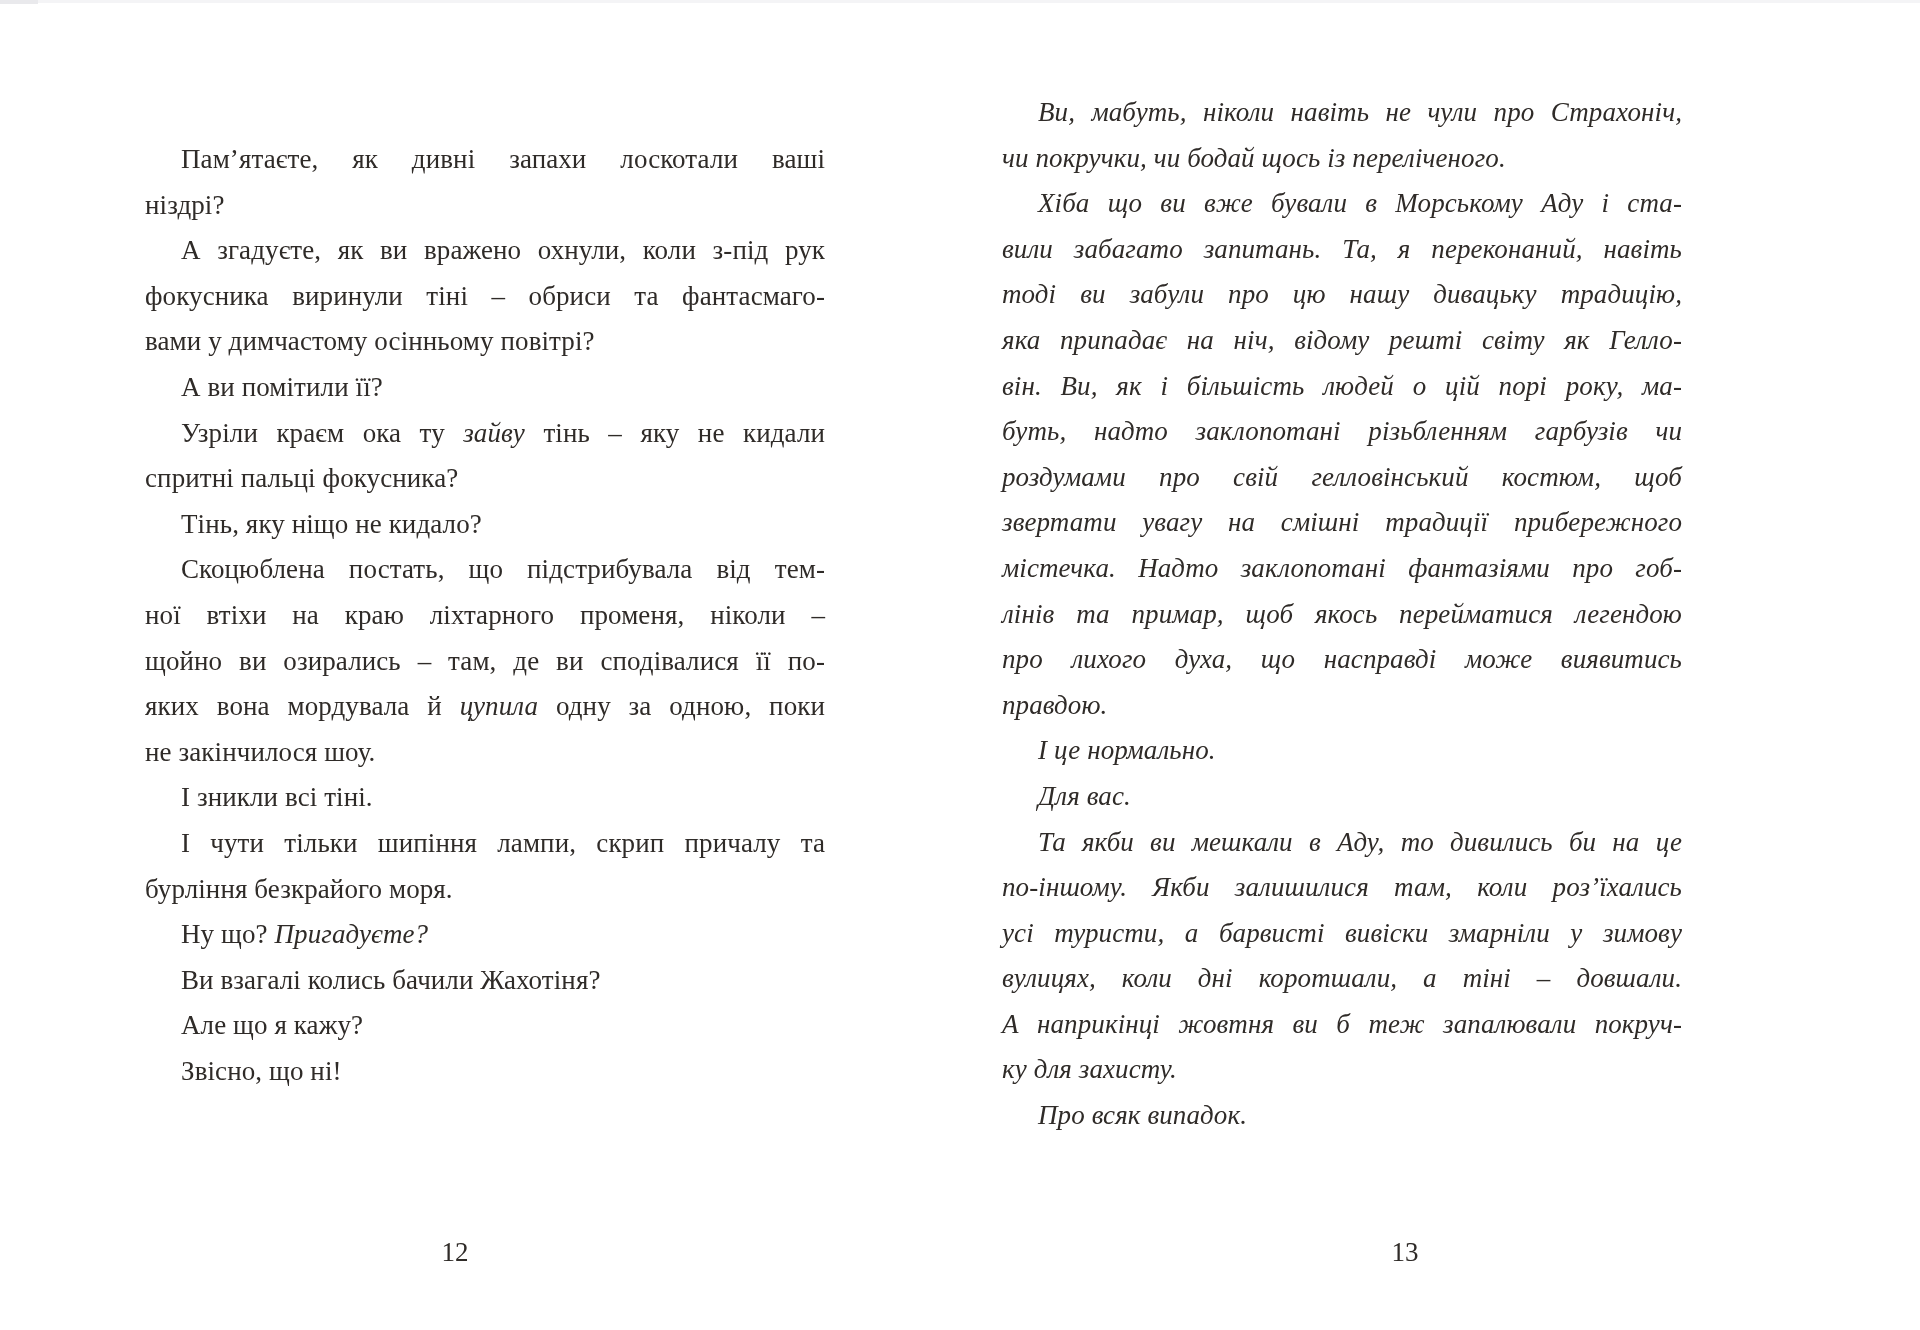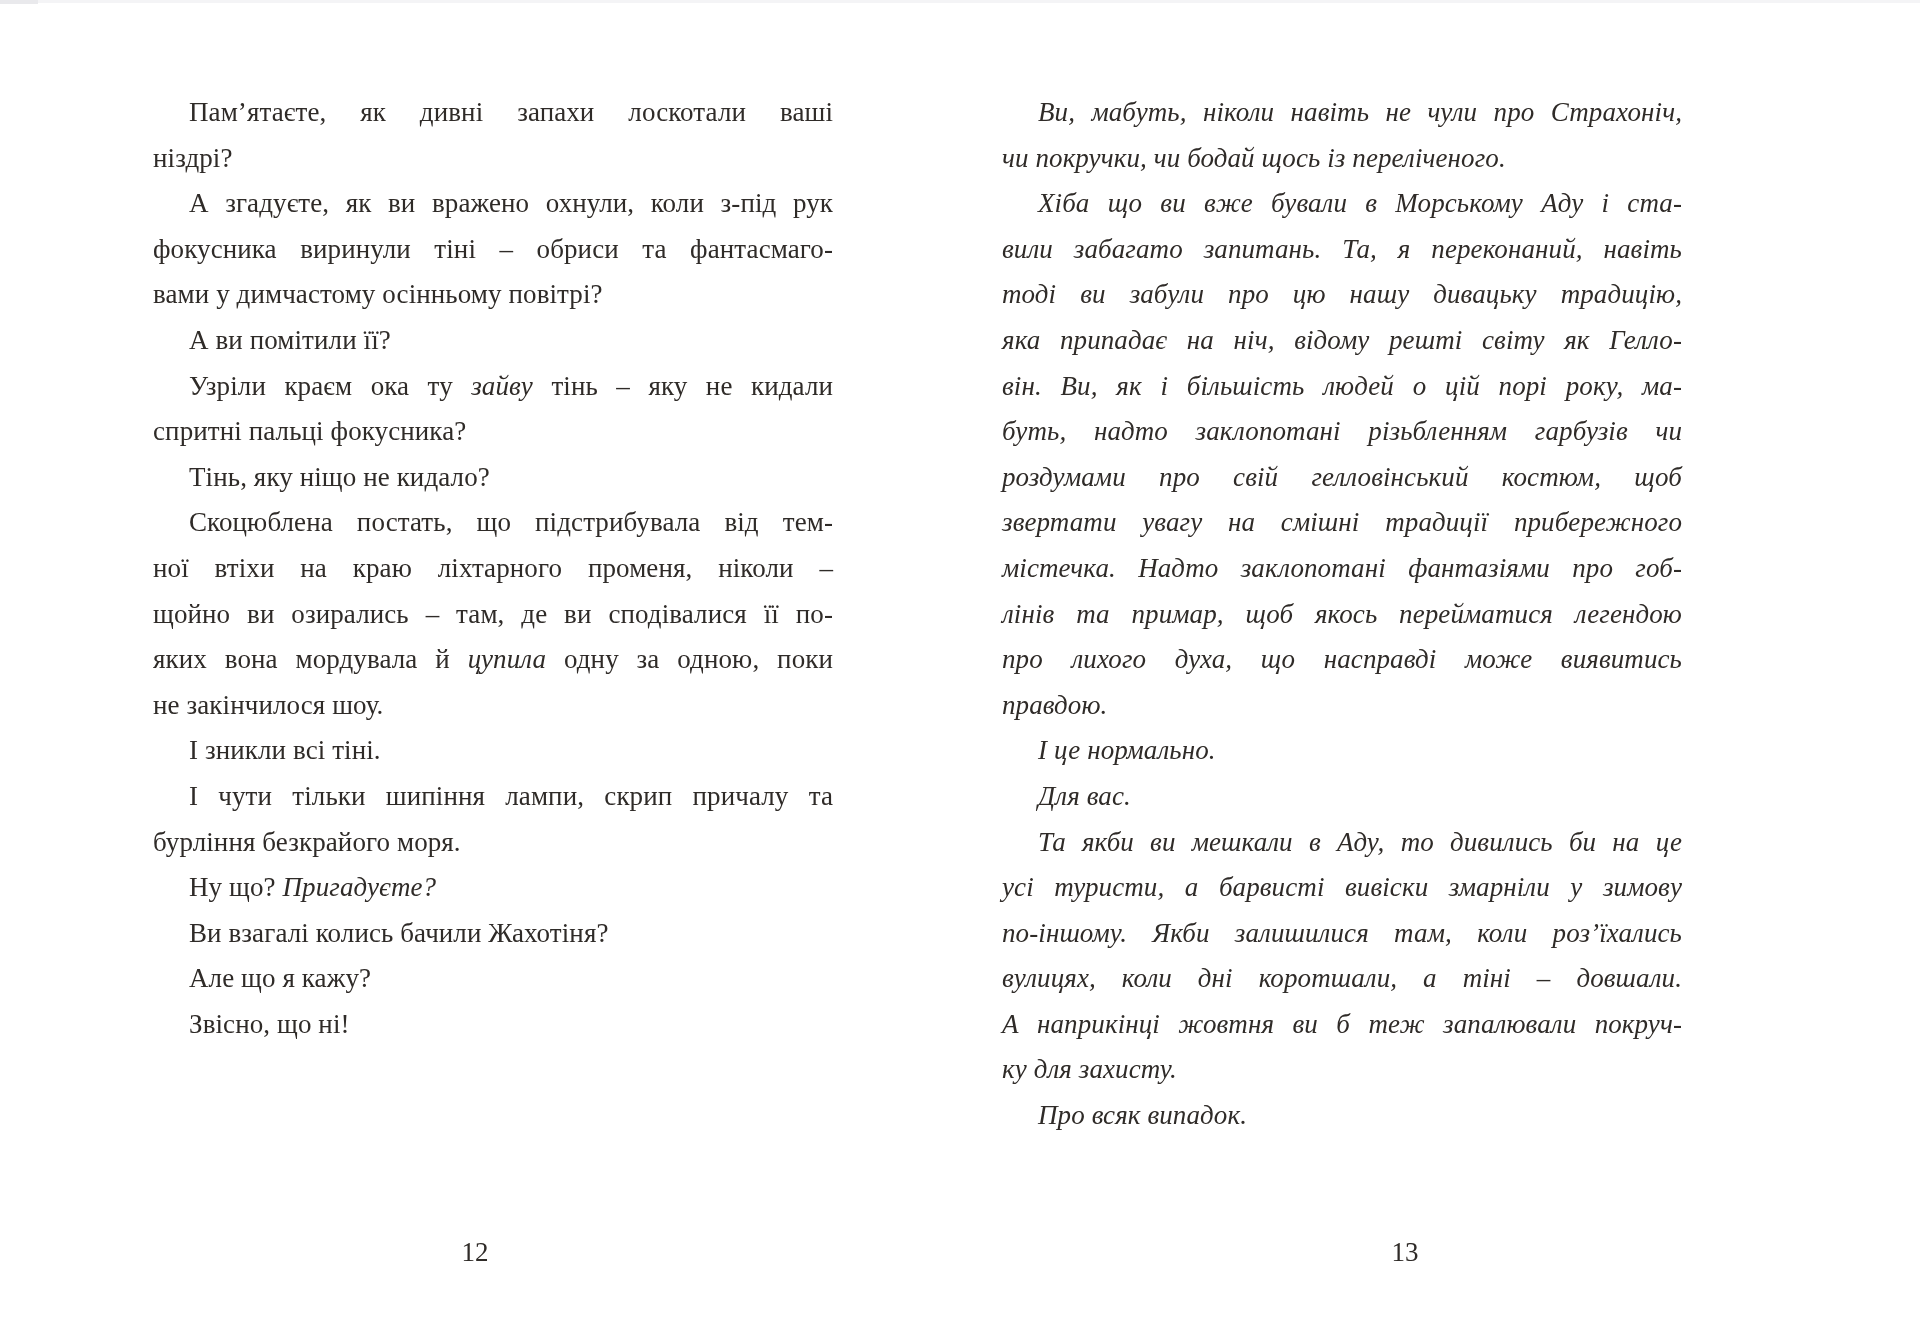--- a/index.html
+++ b/index.html
@@ -25,42 +25,42 @@
     position: absolute;
     top: 0; left: 0;
     width: 38px; height: 4px;
     background: #e9e9ec;
   }
   .page-text {
     position: absolute;
     top: 90px;
     width: 680px;
   }
-  #page-left-text  { left: 153px;  }
+  #page-left-text  { left: 145px; margin-top: 47px;  }
   #page-right-text { left: 1002px; font-style: italic; }
   .line {
     font-size: 27px;
     line-height: 45.6px;
     height: 45.6px;
     text-align: justify;
     text-align-last: justify;
     white-space: normal;
     letter-spacing: 0.1px;
   }
   .line.end { text-align-last: left; }
   .line.indent { text-indent: 36px; }
   .it { font-style: italic; }
   .page-number {
     position: absolute;
     top: 1232px;
     transform: translateX(-50%);
     font-size: 27px;
     line-height: 40px;
   }
-  #page-number-left  { left: 475px; text-align: right;  }
+  #page-number-left  { left: 455px; text-align: right;  }
   #page-number-right { left: 1360px; margin-left: 45px; }
 </style>
 </head>
 <body>
 
 <div>
   <div class="top-edge"></div>
   <div class="top-edge-corner"></div>
 
   <div>
@@ -102,22 +102,22 @@
         <div class="line"><span>буть, надто заклопотані різьбленням гарбузів чи</span></div>
         <div class="line"><span>роздумами про свій гелловінський костюм, щоб</span></div>
         <div class="line"><span>звертати увагу на смішні традиції прибережного</span></div>
         <div class="line"><span>містечка. Надто заклопотані фантазіями про гоб-</span></div>
         <div class="line"><span>лінів та примар, щоб якось перейматися легендою</span></div>
         <div class="line"><span>про лихого духа, що насправді може виявитись</span></div>
         <div class="line end"><span>правдою.</span></div>
         <div class="line indent end"><span>І це нормально.</span></div>
         <div class="line indent end"><span>Для вас.</span></div>
         <div class="line indent"><span>Та якби ви мешкали в Аду, то дивились би на це</span></div>
+        <div class="line"><span>по-іншому. Якби залишилися там, коли роз’їхались</span></div>
         <div class="line"><span>усі туристи, а барвисті вивіски змарніли у зимову</span></div>
-        <div class="line"><span>по-іншому. Якби залишилися там, коли роз’їхались</span></div>
         <div class="line"><span>вулицях, коли дні коротшали, а тіні – довшали.</span></div>
         <div class="line"><span>А наприкінці жовтня ви б теж запалювали покруч-</span></div>
         <div class="line end"><span>ку для захисту.</span></div>
         <div class="line indent end"><span>Про всяк випадок.</span></div>
       </div>
     <div class="page-number" id="page-number-right">13</div>
   </div>
 </div>
 
 </body></html>

